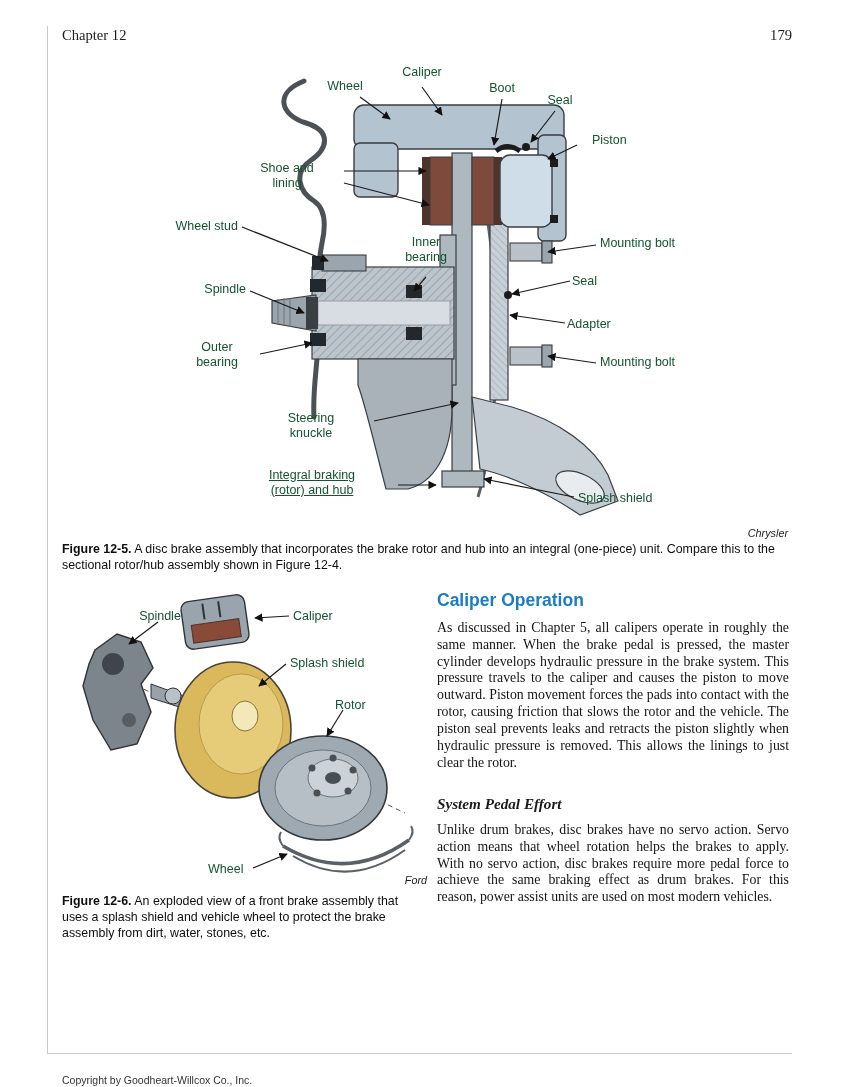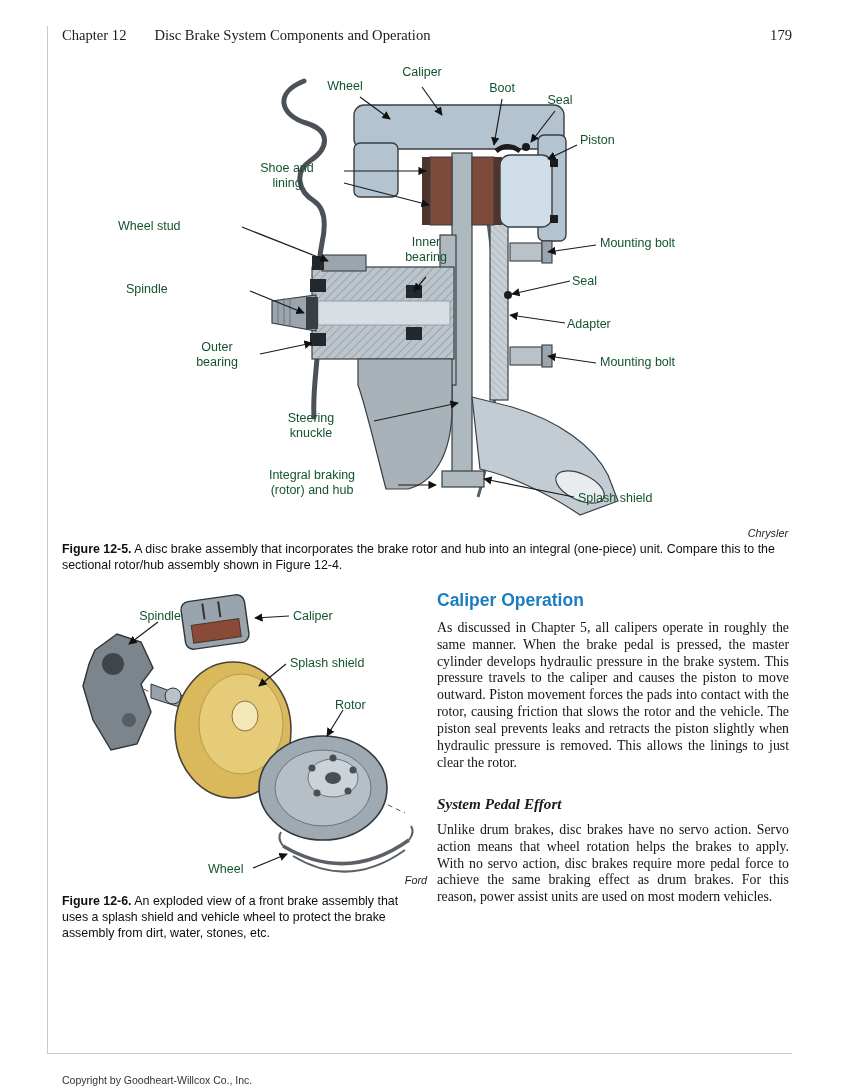--- a/index.html
+++ b/index.html
@@ -15,40 +15,39 @@
   .page-header { position:absolute; left:62px; right:57px; top:27px; display:flex; align-items:flex-end; font-size:14.6px; }
   .page-header .chapter { margin-right:28px; }
   .page-header .pagenum { margin-left:auto; }
   
   .figure { position:absolute; }
   .figure svg { position:absolute; left:0; top:0; }
   .figure-label {
     position:absolute; font-family:"Liberation Sans", sans-serif;
     font-size:12.5px; line-height:1.18; color:#14532d; white-space:pre-line;
   }
-  .ta-c { text-align:center; } .ta-r { text-align:left; }
+  .ta-c { text-align:center; } .ta-r { text-align:right; }
   .credit { position:absolute; font-family:"Liberation Sans", sans-serif; font-style:italic; font-size:10.8px; color:#222; }
   .caption { position:absolute; font-family:"Liberation Sans", sans-serif; font-size:12.4px; line-height:1.3; color:#0e0e0e; }
   .caption .cap-label { font-weight:bold; }
   
   .article-heading { position:absolute; left:437px; top:590px; width:352px;
     font-family:"Liberation Sans", sans-serif; font-weight:bold; font-size:17.5px; color:#1a7cc1; }
   .body-para { position:absolute; left:437px; width:352px; font-size:13.8px; line-height:1.22; text-align:justify; color:#141414; }
   .sub-heading { position:absolute; left:437px; top:795px; width:352px; font-weight:bold; font-style:italic; font-size:15.2px; }
   .page-footer { position:absolute; left:62px; top:1074px; font-family:"Liberation Sans", sans-serif; font-size:10.5px; color:#333; }
 </style>
 </head>
 <body>
 
 <div class="frame-left"></div>
 <div class="frame-bottom"></div>
 
 <div class="page-header">
   <span class="chapter">Chapter 12</span>
-  <span class="title">Disc Brake System Components and Operation</span>
   <span class="pagenum">179</span>
 </div>
 
 <div class="figure" style="left:60px; top:55px; width:730px; height:480px;">
   <svg width="730" height="480" viewBox="0 0 730 480">
     <defs>
       <marker id="arrow" viewBox="0 0 10 10" refX="9" refY="5" markerWidth="7" markerHeight="7" orient="auto-start-reverse">
         <path d="M0,0 L10,5 L0,10 Z" fill="#111"></path>
       </marker>
       <pattern id="hatch" width="6" height="6" patternTransform="rotate(45)" patternUnits="userSpaceOnUse">
@@ -137,36 +136,36 @@
       <line x1="314" y1="366" x2="398" y2="348" marker-end="url(#arrow)"></line>
       <line x1="338" y1="430" x2="376" y2="430" marker-end="url(#arrow)"></line>
       <line x1="514" y1="442" x2="424" y2="424" marker-end="url(#arrow)"></line>
     </g>
   </svg>
 
   <div class="figure-label ta-c" style="left:245px; top:24px;  width:80px;">Wheel</div>
   <div class="figure-label ta-c" style="left:322px; top:10px;  width:80px;">Caliper</div>
   <div class="figure-label ta-c" style="left:412px; top:26px;  width:60px;">Boot</div>
   <div class="figure-label ta-c" style="left:470px; top:38px;  width:60px;">Seal</div>
-  <div class="figure-label" style="left:520px; top:78px;">Piston</div>
+  <div class="figure-label" style="left:532px; top:78px;">Piston</div>
   <div class="figure-label ta-c" style="left:172px; top:106px; width:110px;">Shoe and
 lining</div>
   <div class="figure-label ta-r" style="left:58px;  top:164px; width:120px;">Wheel stud</div>
   <div class="figure-label ta-c" style="left:326px; top:180px; width:80px;">Inner
 bearing</div>
   <div class="figure-label" style="left:540px; top:181px;">Mounting bolt</div>
   <div class="figure-label" style="left:512px; top:219px;">Seal</div>
   <div class="figure-label ta-r" style="left:66px;  top:227px; width:120px;">Spindle</div>
   <div class="figure-label" style="left:507px; top:262px;">Adapter</div>
   <div class="figure-label ta-c" style="left:97px;  top:285px; width:120px;">Outer
 bearing</div>
   <div class="figure-label" style="left:540px; top:300px;">Mounting bolt</div>
   <div class="figure-label ta-c" style="left:191px; top:356px; width:120px;">Steering
 knuckle</div>
-  <div class="figure-label ta-c" style="left:167px; top:413px; width:170px;">Integral braking
+  <div class="figure-label ta-c" style="left:167px; top:413px; width:170px;text-decoration:underline;">Integral braking
 (rotor) and hub</div>
   <div class="figure-label" style="left:518px; top:436px;">Splash shield</div>
 </div>
 
 <div class="credit ta-r" style="left:60px; top:527px; width:728px; text-align:right;">Chrysler</div>
 
 <div class="caption" style="left:62px; top:541px; width:727px;">
   <span class="cap-label">Figure 12-5.</span>
   <span>A disc brake assembly that incorporates the brake rotor and hub into an integral (one-piece) unit. Compare this to the sectional rotor/hub assembly shown in Figure 12-4.</span>
 </div>

